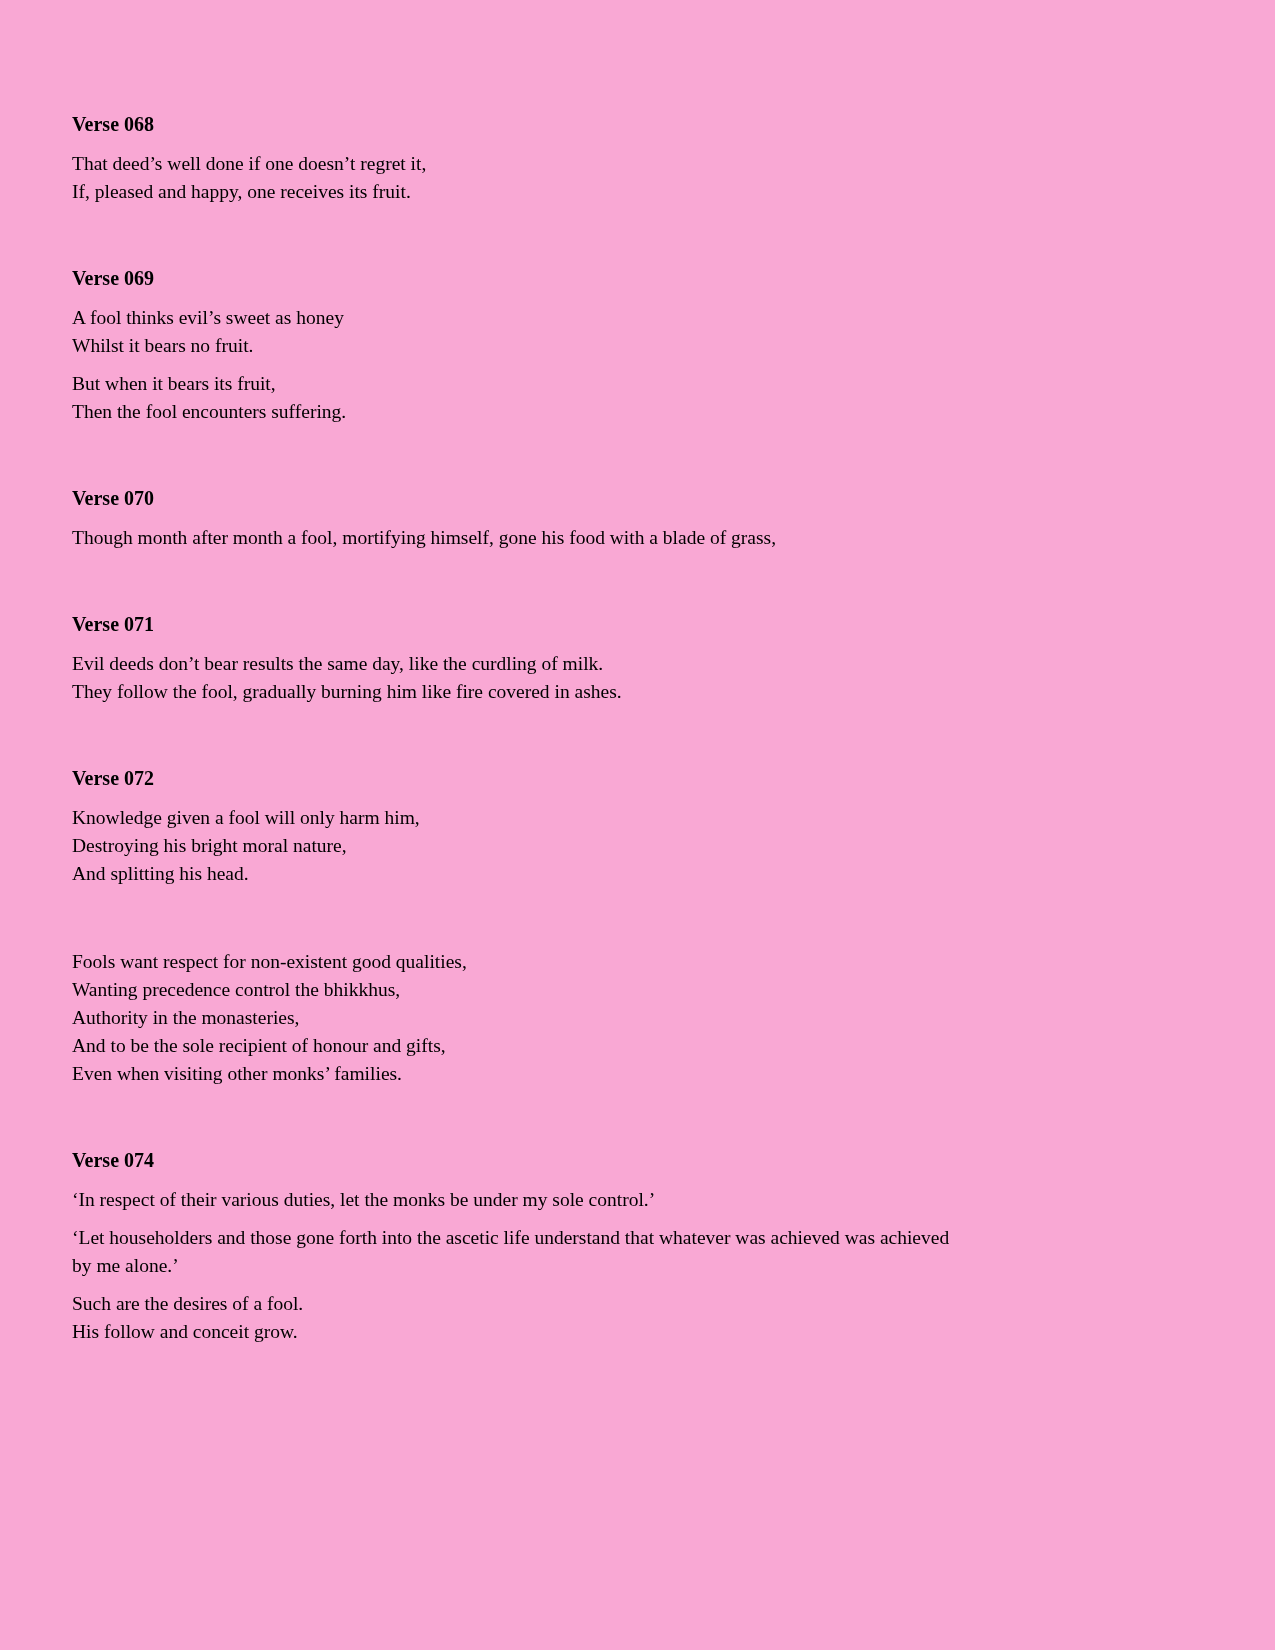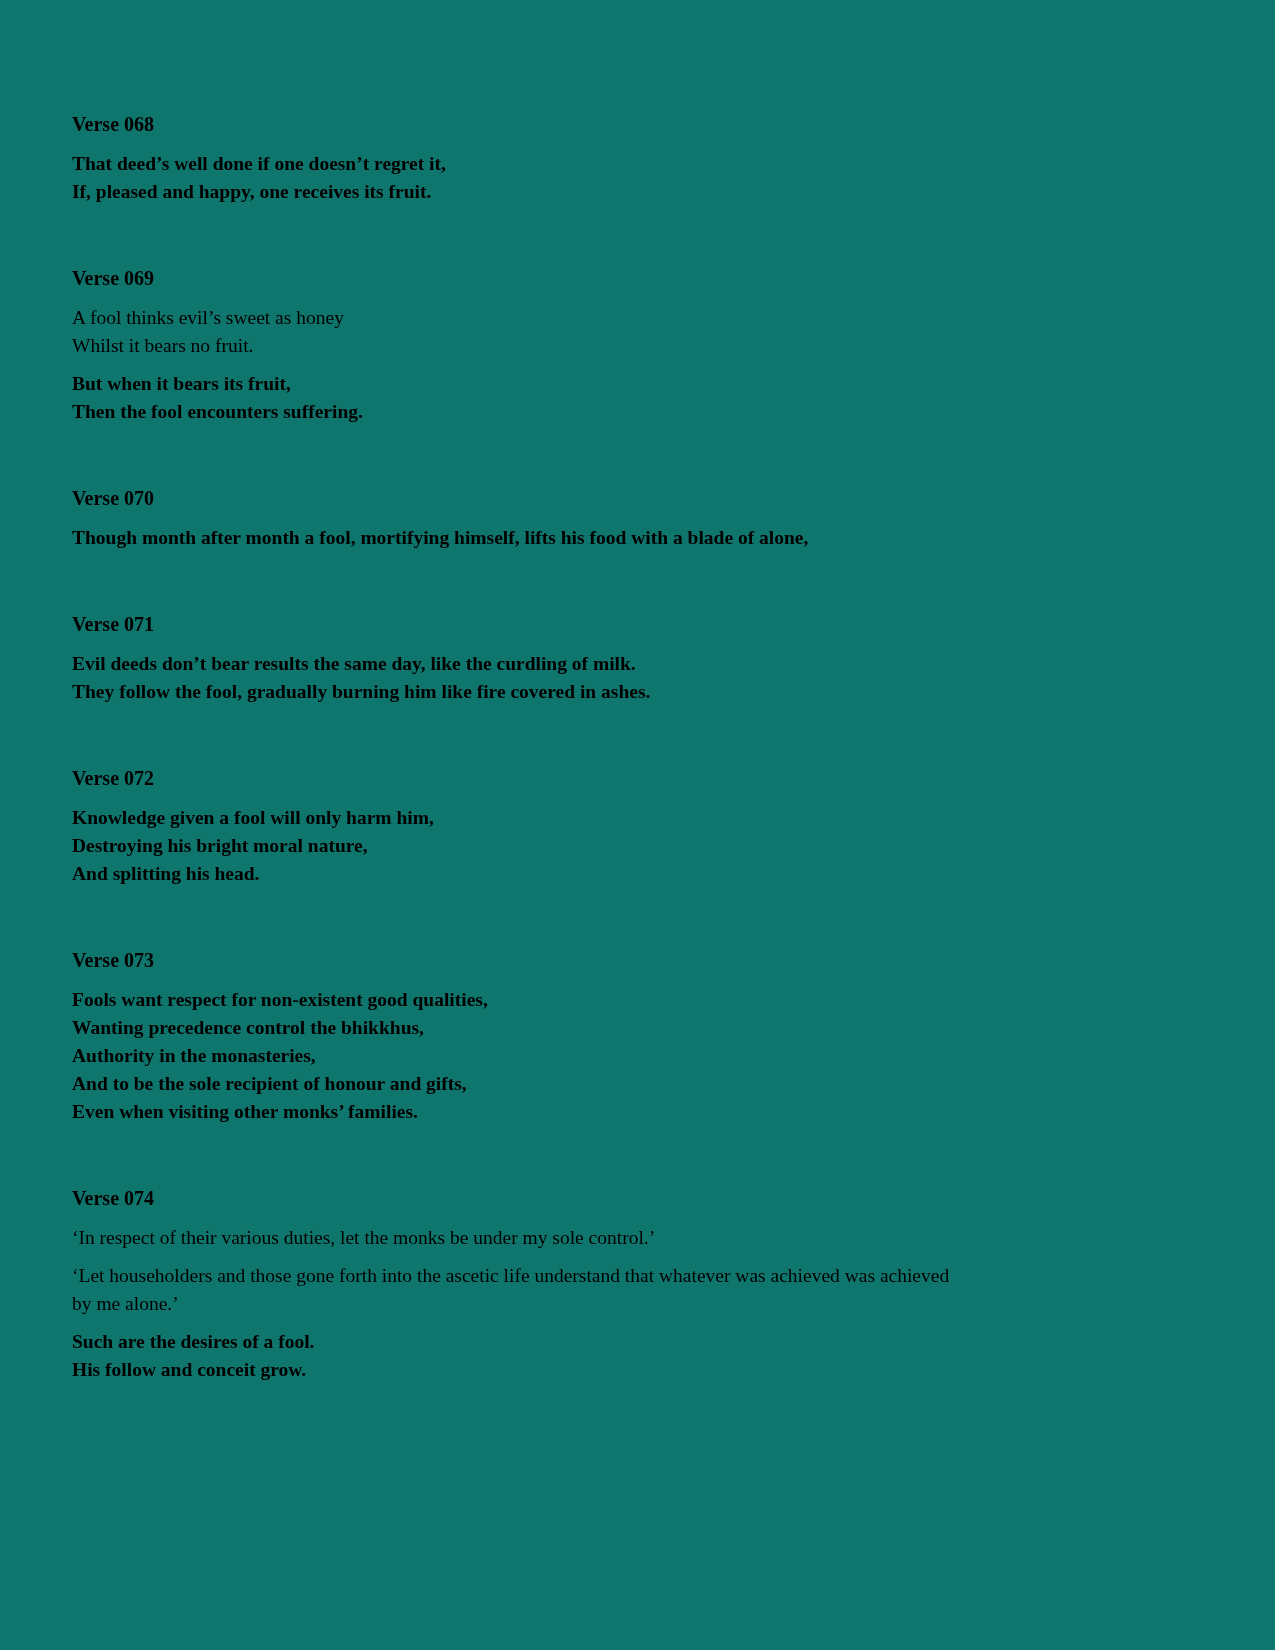--- a/index.html
+++ b/index.html
@@ -12,70 +12,68 @@
     min-height: 1650px;
     font-family: "Liberation Serif", serif;
     color: #000000;
     box-sizing: border-box;
   }
   .page {
     box-sizing: border-box;
     width: 1275px;
     min-height: 1650px;
     padding: 112px 72px 60px 72px;
-    background: #0f766e;
+    background: #f9a8d4;
   }
   .verse {
     margin: 0 0 60px 0;
   }
   .verse-heading {
     font-size: 20px;
     line-height: 24px;
     font-weight: bold;
     margin: 0 0 14px 0;
     padding: 0;
   }
   .stanza {
     font-size: 19.5px;
     line-height: 28px;
     margin: 0 0 10px 0;
     padding: 0;
   }
   .stanza:last-child {
     margin-bottom: 0;
-    font-weight: bold;
   }
 </style>
 </head>
 <body>
 
 <main class="page">
     <section class="verse">
       <h2 class="verse-heading">Verse 068</h2>
       <p class="stanza"><span>That deed’s well done if one doesn’t regret it,</span><br><span>If, pleased and happy, one receives its fruit.</span></p>
     </section>
     <section class="verse">
       <h2 class="verse-heading">Verse 069</h2>
       <p class="stanza"><span>A fool thinks evil’s sweet as honey</span><br><span>Whilst it bears no fruit.</span></p>
       <p class="stanza"><span>But when it bears its fruit,</span><br><span>Then the fool encounters suffering.</span></p>
     </section>
     <section class="verse">
       <h2 class="verse-heading">Verse 070</h2>
-      <p class="stanza"><span>Though month after month a fool, mortifying himself, lifts his food with a blade of alone,</span><br></p>
+      <p class="stanza"><span>Though month after month a fool, mortifying himself, gone his food with a blade of grass,</span><br></p>
     </section>
     <section class="verse">
       <h2 class="verse-heading">Verse 071</h2>
       <p class="stanza"><span>Evil deeds don’t bear results the same day, like the curdling of milk.</span><br><span>They follow the fool, gradually burning him like fire covered in ashes.</span></p>
     </section>
     <section class="verse">
       <h2 class="verse-heading">Verse 072</h2>
       <p class="stanza"><span>Knowledge given a fool will only harm him,</span><br><span>Destroying his bright moral nature,</span><br><span>And splitting his head.</span></p>
     </section>
     <section class="verse">
-      <h2 class="verse-heading">Verse 073</h2>
       <p class="stanza"><span>Fools want respect for non-existent good qualities,</span><br><span>Wanting precedence control the bhikkhus,</span><br><span>Authority in the monasteries,</span><br><span>And to be the sole recipient of honour and gifts,</span><br><span>Even when visiting other monks’ families.</span></p>
     </section>
     <section class="verse">
       <h2 class="verse-heading">Verse 074</h2>
       <p class="stanza"><span>‘In respect of their various duties, let the monks be under my sole control.’</span></p>
       <p class="stanza"><span>‘Let householders and those gone forth into the ascetic life understand that whatever was achieved was achieved</span><br><span>by me alone.’</span></p>
       <p class="stanza"><span>Such are the desires of a fool.</span><br><span>His follow and conceit grow.</span></p>
     </section>
   </main>
 

